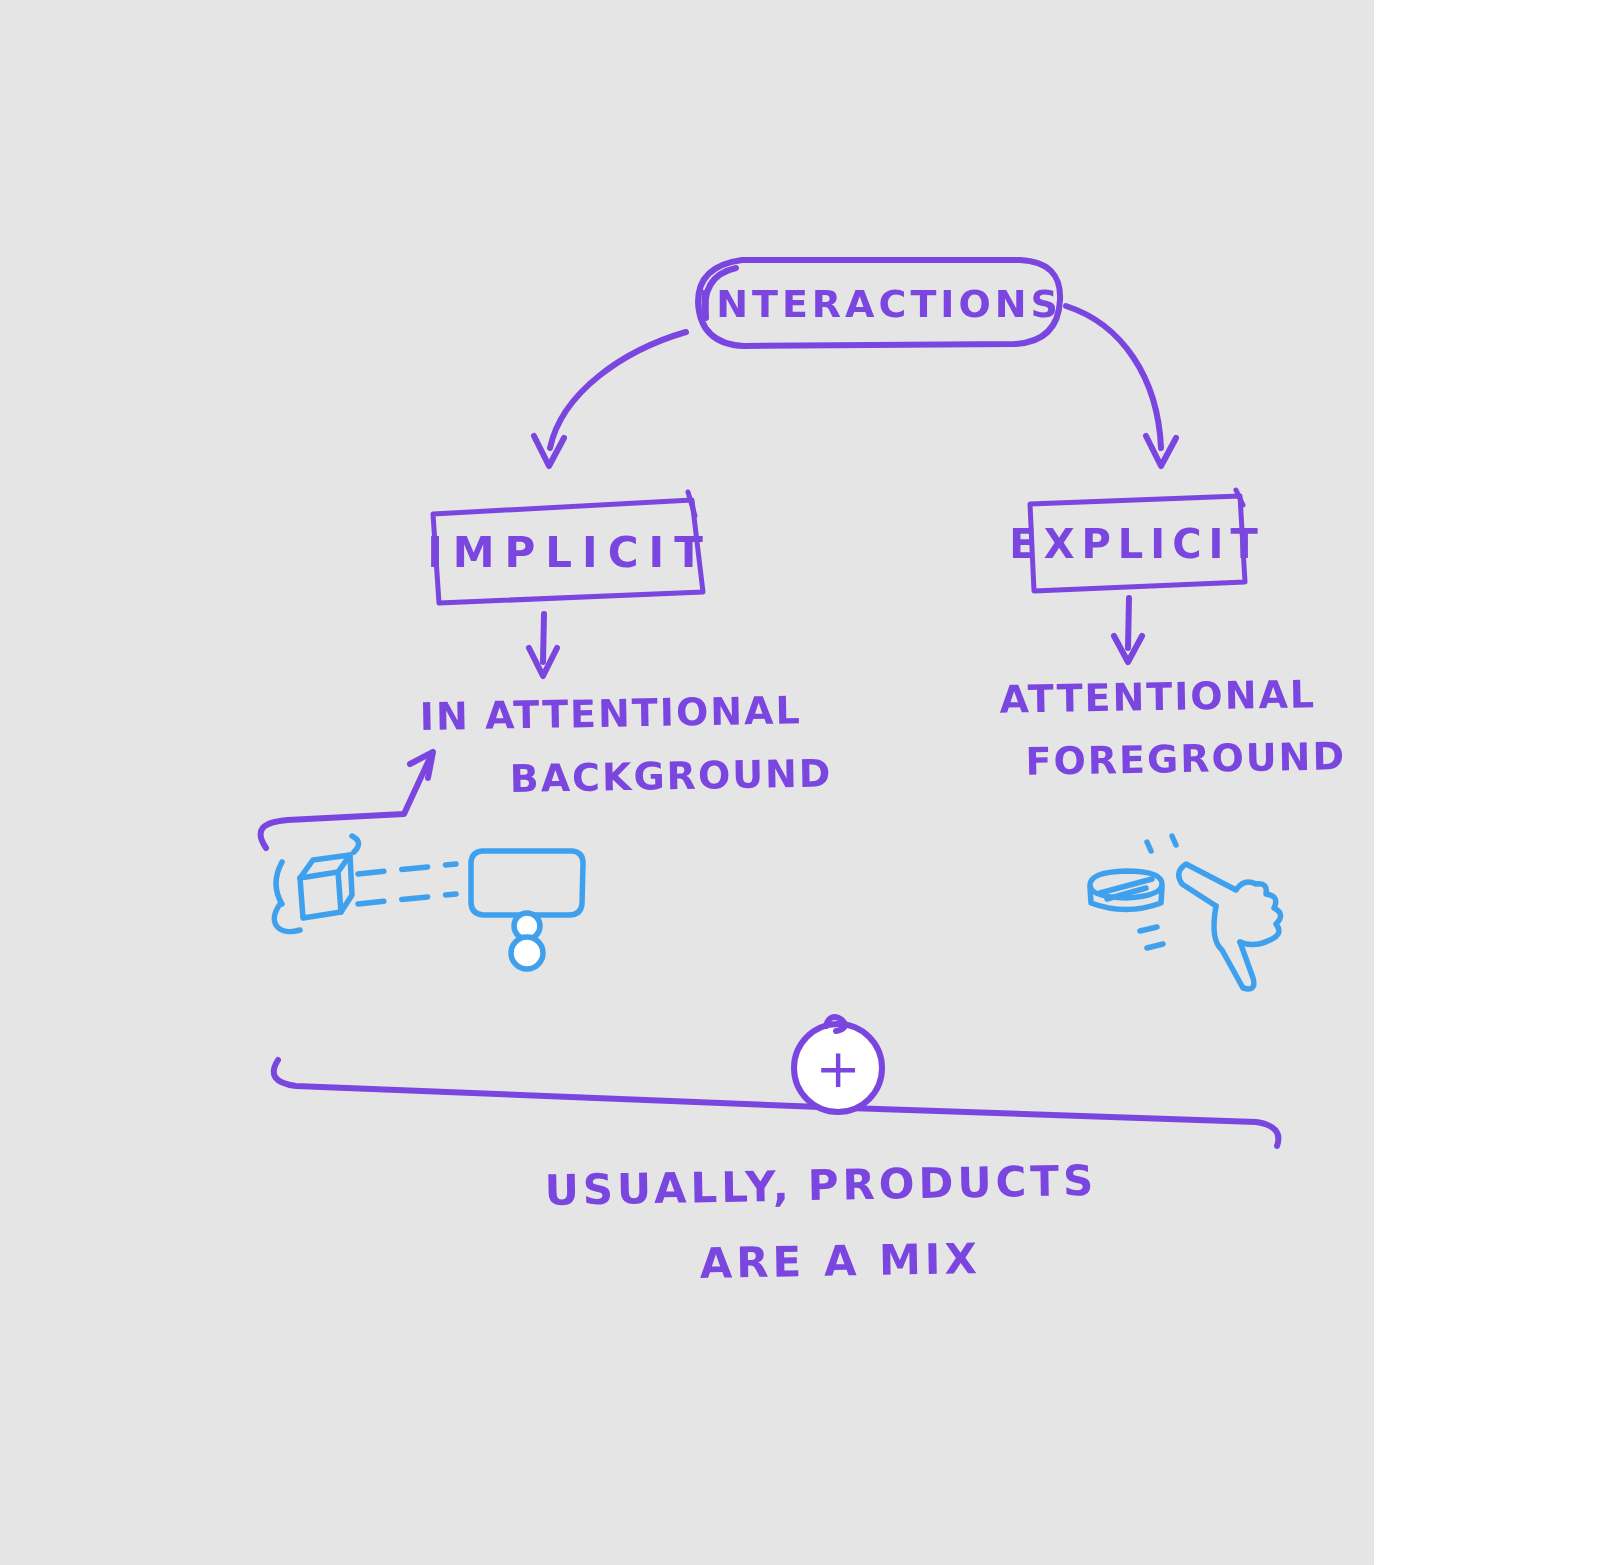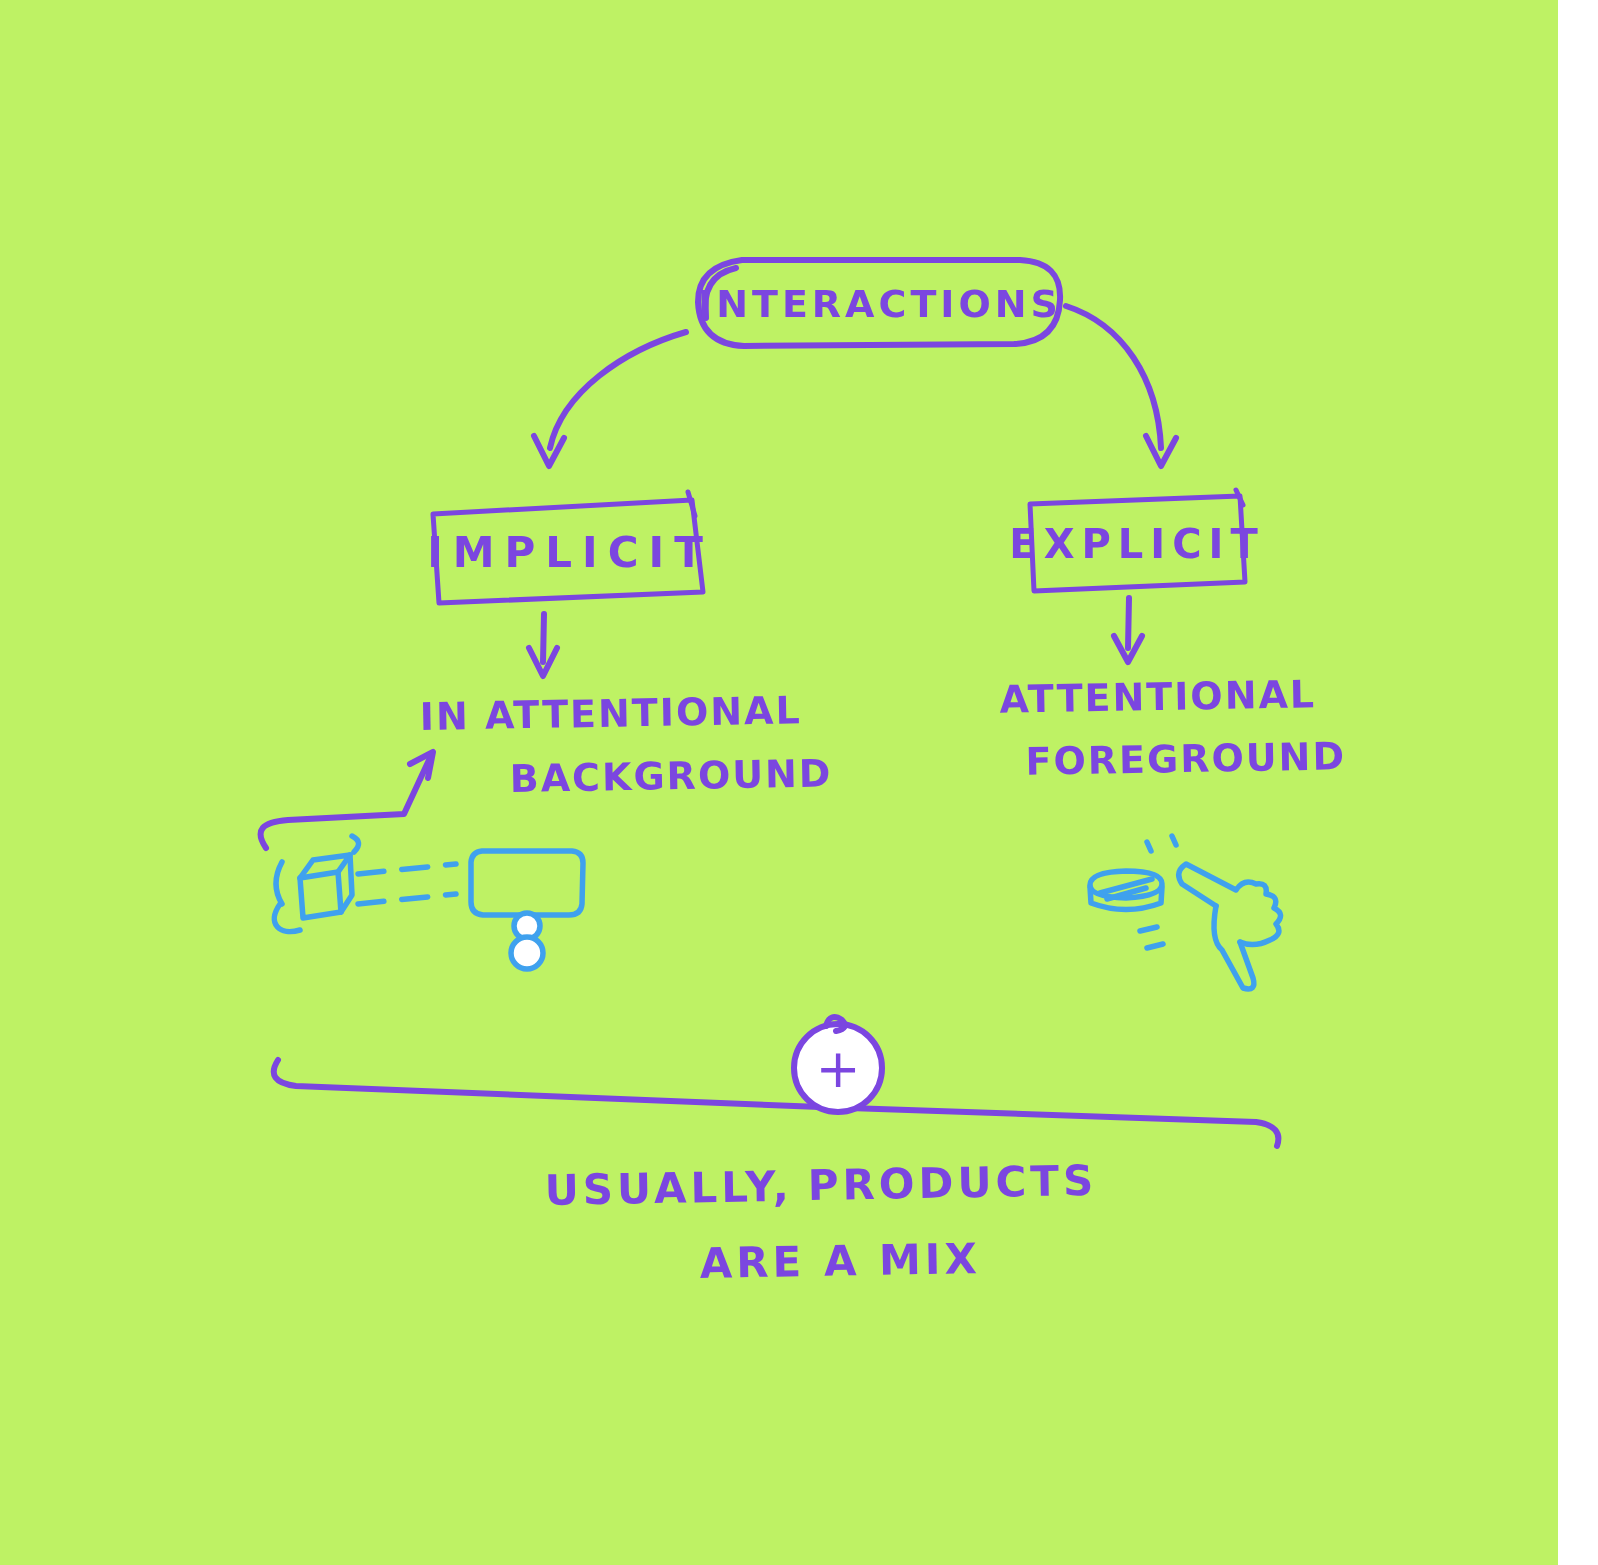--- a/index.html
+++ b/index.html
@@ -2,23 +2,23 @@
 <html><head>
 <meta charset="utf-8">
 <style>
   html, body {
     margin: 0;
     padding: 0;
     background: #ffffff;
   }
   .canvas {
     position: relative;
-    width: 1558px;
+    width: 1374px;
     height: 1565px;
-    background: #bef264;
+    background: #e5e5e5;
     overflow: hidden;
   }
   svg { position: absolute; top: 0; left: 0; }
 
   .purple-stroke {
     fill: none;
     stroke: #7b46e0;
     stroke-width: 6;
     stroke-linecap: round;
     stroke-linejoin: round;

